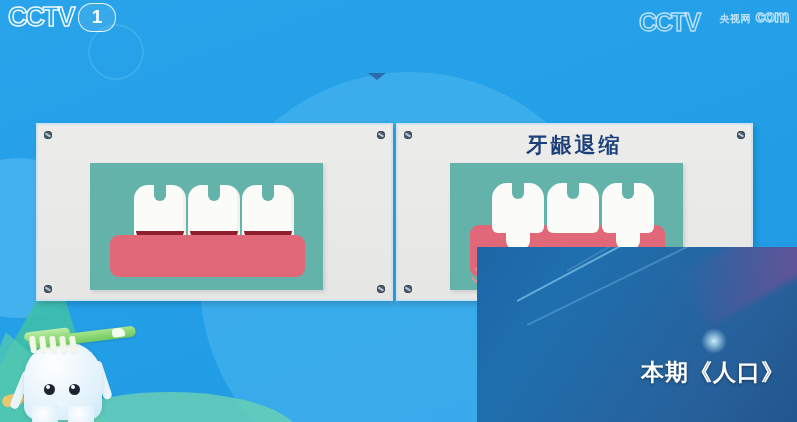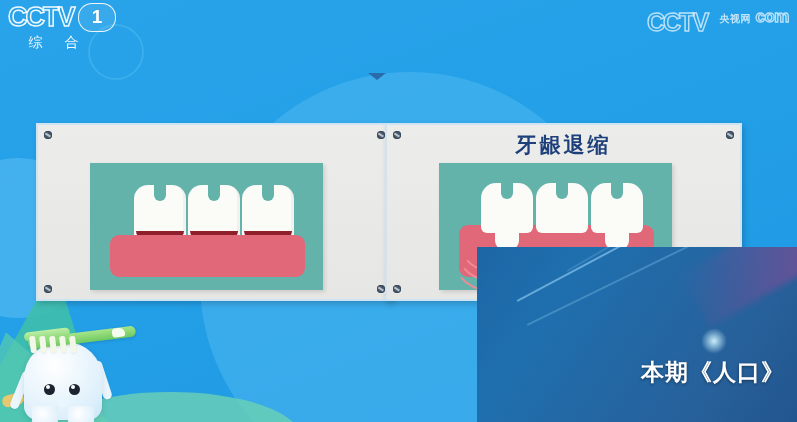--- a/index.html
+++ b/index.html
@@ -52,21 +52,21 @@
     margin-top:3px;color:#ffffff;font-size:14px;letter-spacing:9px;
     text-align:center;width:100px;opacity:.95;font-weight:500;
   }
   
   .watermark{position:absolute;right:8px;top:8px;height:30px;opacity:.72;}
   .wm-cctv{
     font-size:25px;font-weight:bold;letter-spacing:-2px;line-height:28px;
     color:transparent;-webkit-text-stroke:1.4px rgba(255,255,255,.95);
     display:inline-block;vertical-align:top;
   }
-  .wm-right{display:inline-block;vertical-align:top;margin-left:8px;text-align:left;}
+  .wm-right{display:inline-block;vertical-align:top;margin-left:16px;text-align:left;}
   .wm-cn{color:#fff;font-size:10px;line-height:11px;letter-spacing:.5px;font-weight:bold;}
   .wm-com{
     color:transparent;-webkit-text-stroke:1.3px rgba(255,255,255,.95);
     font-size:17px;font-weight:bold;line-height:17px;letter-spacing:-.5px;
   }
   
   .title-banner{
     position:absolute;left:268px;top:31px;width:218px;height:42px;
     background:linear-gradient(180deg,#2d76b4 0%,#2a6ca9 100%);
     display:flex;align-items:center;justify-content:center;
@@ -82,21 +82,21 @@
     border-left:9px solid transparent;border-right:9px solid transparent;
     border-top:7px solid #2a6ca9;
   }
   
   .panel{
     position:absolute;top:123px;width:353px;height:174px;
     background:linear-gradient(180deg,#ececeb 0%,#e6e6e4 100%);
     border:2px solid #cfe4f2;box-shadow:2px 3px 6px rgba(0,0,0,.18);
   }
   #panel-left{left:36px;}
-  #panel-right{left:385px;}
+  #panel-right{left:396px;}
   .screw{
     position:absolute;width:8px;height:8px;border-radius:50%;
     background:#4a5a6b;box-shadow:inset 0 0 0 1px #39485a;
   }
   .screw::after{
     content:"";position:absolute;left:1px;top:3px;width:6px;height:1.5px;
     background:#b9c4cf;transform:rotate(32deg);
   }
   .screw.tl{left:6px;top:6px;} .screw.tr{right:6px;top:6px;}
   .screw.bl{left:6px;bottom:6px;} .screw.br{right:6px;bottom:6px;}
@@ -232,21 +232,20 @@
   <div class="bg-circle-big"></div>
   <div class="bg-circle-left"></div>
   <div class="bg-circle-topleft"></div>
   <div class="bg-tri-green"></div>
   <div class="bg-tri-green2"></div>
   <div class="bg-blob-bottom"></div>
 
   <div class="cctv-logo">
     <div class="cctv-word">CCTV</div>
     <div class="cctv-one">1</div>
-    <div class="cctv-sub">综 合</div>
   </div>
 
   <div class="watermark">
     <span class="wm-cctv">CCTV</span>
     <span class="wm-right">
       <span class="wm-cn">央视网</span>
       <span class="wm-com">com</span>
     </span>
   </div>
 

